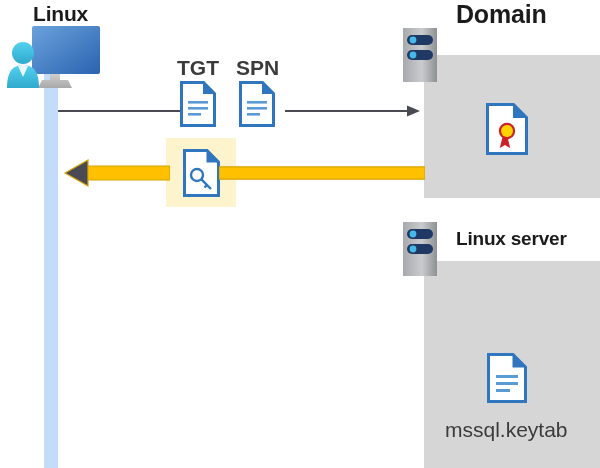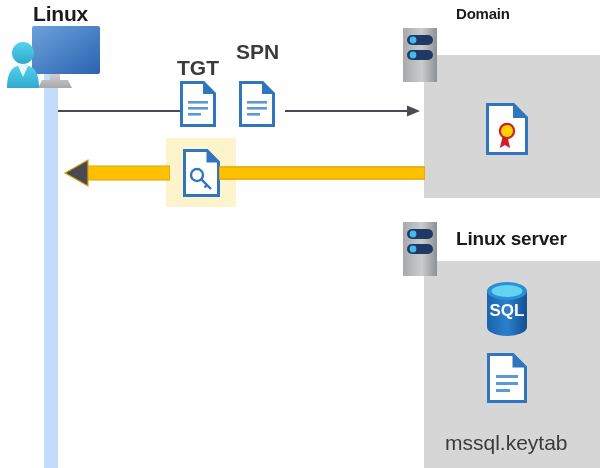--- a/index.html
+++ b/index.html
@@ -12,26 +12,26 @@
   }
   #stage{position:absolute;left:0;top:0;width:600px;height:468px;}
   .abs{position:absolute;}
 
   
   .hdr{
     font-weight:bold;color:#1b1b1b;
     letter-spacing:-0.2px;
   }
   .ttl-client{font-size:21px;left:33px;top:2px;}
-  .ttl-dc{font-size:15px;left:456px;top:3px;line-height:22px;width:140px;}
+  .ttl-dc{font-size:25px;left:456px;top:3px;line-height:22px;width:140px;}
   .ttl-linux{font-size:19px;left:456px;top:228px;}
   .lbl{font-size:21px;color:#3b3b3b;font-weight:bold;}
   .lbl-tgt{left:177px;top:56px;}
-  .lbl-spn{left:236px;top:40px;}
-  .lbl-keytab{font-size:21px;color:#3b3b3b;left:445px;top:418px;margin-top:13px;}
+  .lbl-spn{left:236px;top:56px;}
+  .lbl-keytab{font-size:21px;color:#3b3b3b;left:445px;top:418px;}
 
   
   .panel{background:#d6d6d6;}
   .panel-dc{left:424px;top:55px;width:176px;height:143px;}
   .panel-linux{left:424px;top:261px;width:176px;height:207px;}
 
   
   .lifeline{left:44px;top:68px;width:14px;height:400px;background:#c2dcfa;}
 
   
@@ -187,35 +187,20 @@
       </defs>
       <rect x="0" y="0" width="34" height="54" fill="url(#srvB)"></rect>
       <rect x="4" y="7" width="26" height="10" rx="5" fill="#1f3864"></rect>
       <circle cx="10" cy="12" r="3.4" fill="#46b9e8"></circle>
       <rect x="4" y="22" width="26" height="10" rx="5" fill="#1f3864"></rect>
       <circle cx="10" cy="27" r="3.4" fill="#46b9e8"></circle>
     </svg>
   </div>
   <div class="abs hdr ttl-linux">Linux server</div>
 
-  <div class="abs" style="left:483px;top:281px;width:48px;height:56px;">
-    <svg class="icn" width="48" height="56" viewBox="0 0 48 56">
-      <defs>
-        <linearGradient id="cyl" x1="0" y1="0" x2="1" y2="0">
-          <stop offset="0" stop-color="#1b63ad"></stop>
-            <stop offset="0.5" stop-color="#2a7fce"></stop>
-            <stop offset="1" stop-color="#13508f"></stop>
-        </linearGradient>
-      </defs>
-      <path d="M4 10 v36 a20 9 0 0 0 40 0 v-36 z" fill="url(#cyl)"></path>
-      <ellipse cx="24" cy="10" rx="20" ry="9" fill="#2a8fd4"></ellipse>
-      <ellipse cx="24" cy="10" rx="15.5" ry="6" fill="#62d4f2"></ellipse>
-      <text x="24" y="35" text-anchor="middle" fill="#ffffff" font-family="Liberation Sans, sans-serif" font-size="17" font-weight="bold">SQL</text>
-    </svg>
-  </div>
 
   <div class="abs" style="left:487px;top:353px;width:40px;height:50px;">
     <svg class="icn" width="40" height="50" viewBox="0 0 40 50">
       <path d="M1.5 1.5 h24.5 l12.5 12.5 v34.5 h-37 z" fill="#ffffff" stroke="#2f76bf" stroke-width="3"></path>
       <path d="M25.5 1.5 l13 13 h-13 z" fill="#2f76bf"></path>
       <g fill="#5b9bd5">
         <rect x="9" y="22" width="22" height="3"></rect>
         <rect x="9" y="29" width="22" height="3"></rect>
         <rect x="9" y="36" width="14" height="3"></rect>
       </g>

